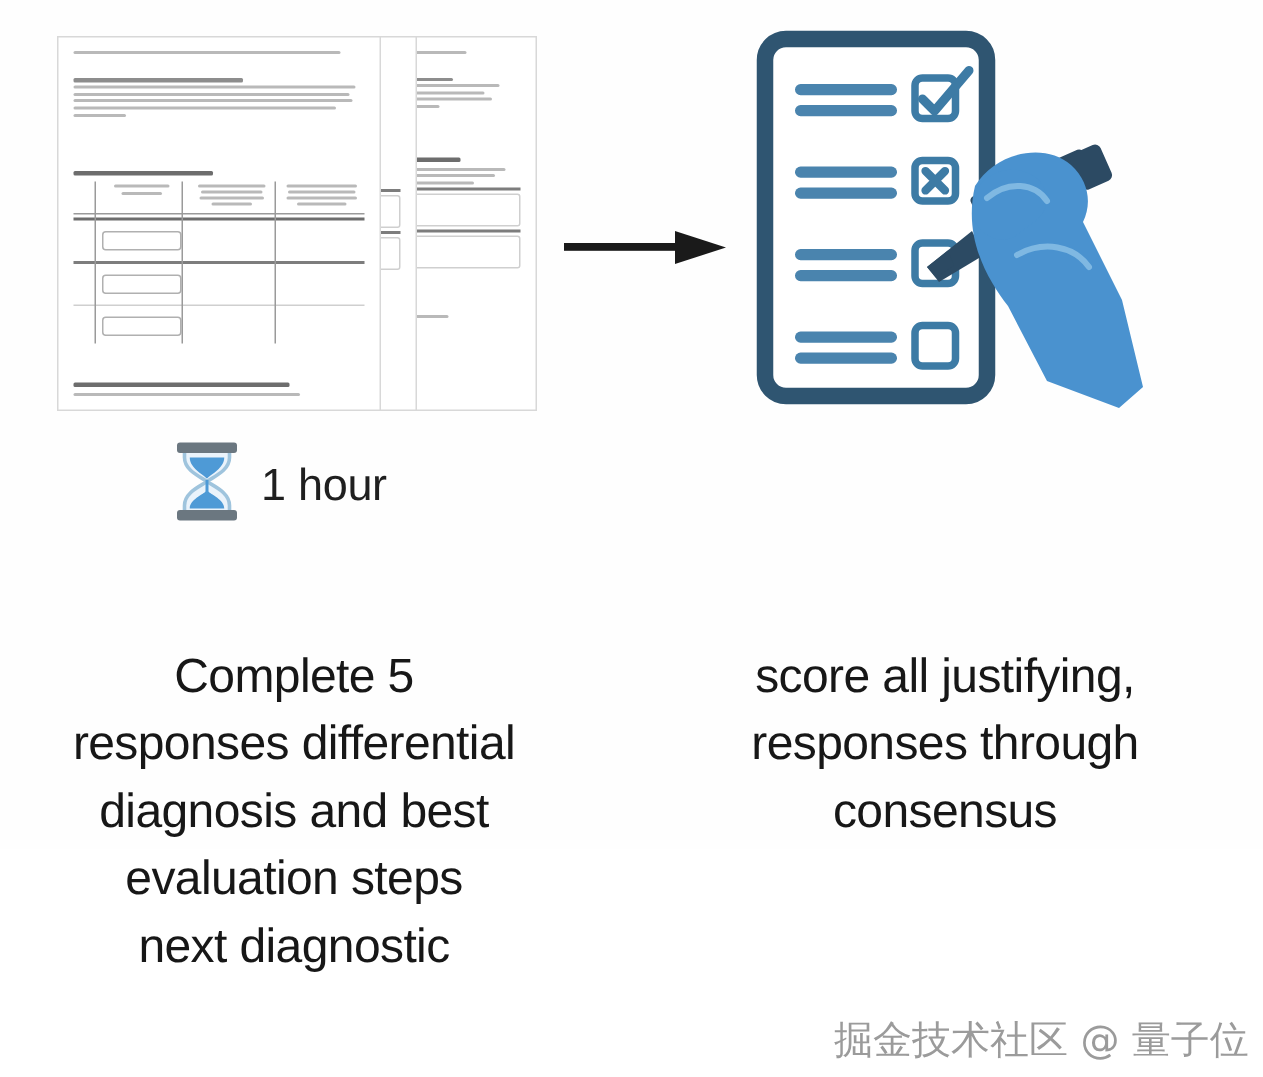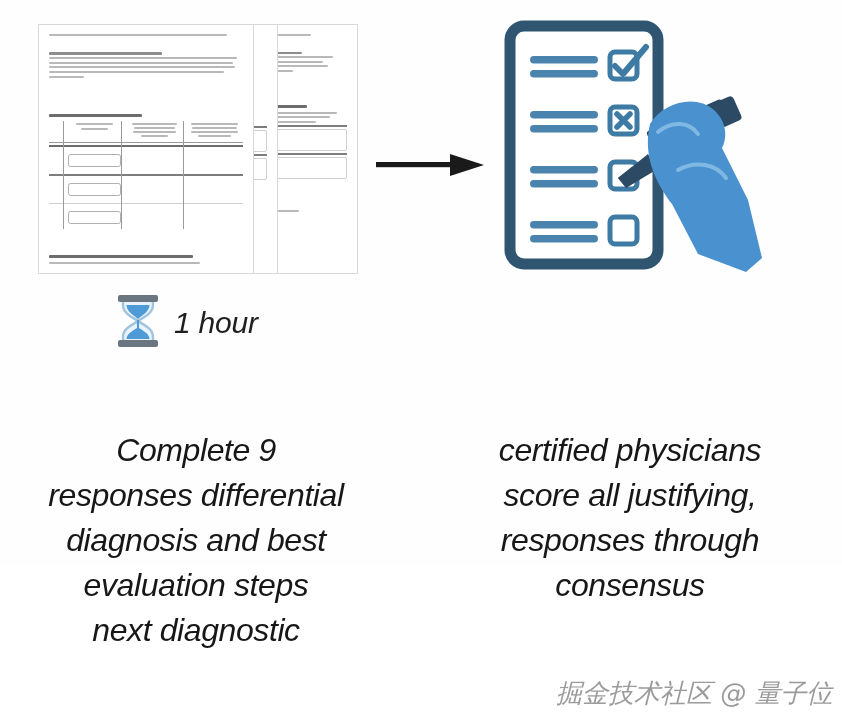--- a/index.html
+++ b/index.html
@@ -2,21 +2,21 @@
 <html><head>
 <meta charset="utf-8">
 <style>
   * { box-sizing: border-box; margin: 0; padding: 0; }
   html, body {
     width: 842px; height: 718px;
     background: #ffffff;
     font-family: "Liberation Sans", sans-serif;
     overflow: hidden;
   }
-  #stage { position: relative; width: 842px; height: 566px; background: #fefefe; font-style: italic; }
+  #stage { position: relative; width: 842px; height: 566px; background: #fefefe; }
 
   
   .doc-stack { position: absolute; left: 38px; top: 24px; width: 320px; height: 250px; }
   .doc-page {
     position: absolute; top: 0; background: #ffffff;
     border: 1px solid #d8d8d8; height: 250px;
   }
   .doc-page.p3 { left: 178px; width: 142px; border-left: 2px solid #4a4a4a; }
   .doc-page.p2 { left: 118px; width: 122px; border-left: 2px solid #4a4a4a; }
   .doc-page.p1 { left: 0px;   width: 216px; }
@@ -276,29 +276,28 @@
         <rect x="25" y="28" width="2" height="16" fill="#4e9ad6"></rect>
 
         <rect x="6" y="3" width="40" height="7" rx="2" fill="#6b7780"></rect>
         <rect x="6" y="48" width="40" height="7" rx="2" fill="#6b7780"></rect>
       </svg>
     </span>
     <span class="hour-label">1 hour</span>
   </div>
 
   <div class="caption left">
-    <div>Complete 9</div>
+    <div>Complete 5</div>
     <div>responses differential</div>
     <div>diagnosis and best</div>
     <div>evaluation steps</div>
     <div>next diagnostic</div>
   </div>
 
   <div class="caption right">
-    <div>certified physicians</div>
     <div>score all justifying,</div>
     <div>responses through</div>
     <div>consensus</div>
   </div>
 
   <div class="watermark">掘金技术社区 @ 量子位</div>
 
 </div>
 
 </body></html>

